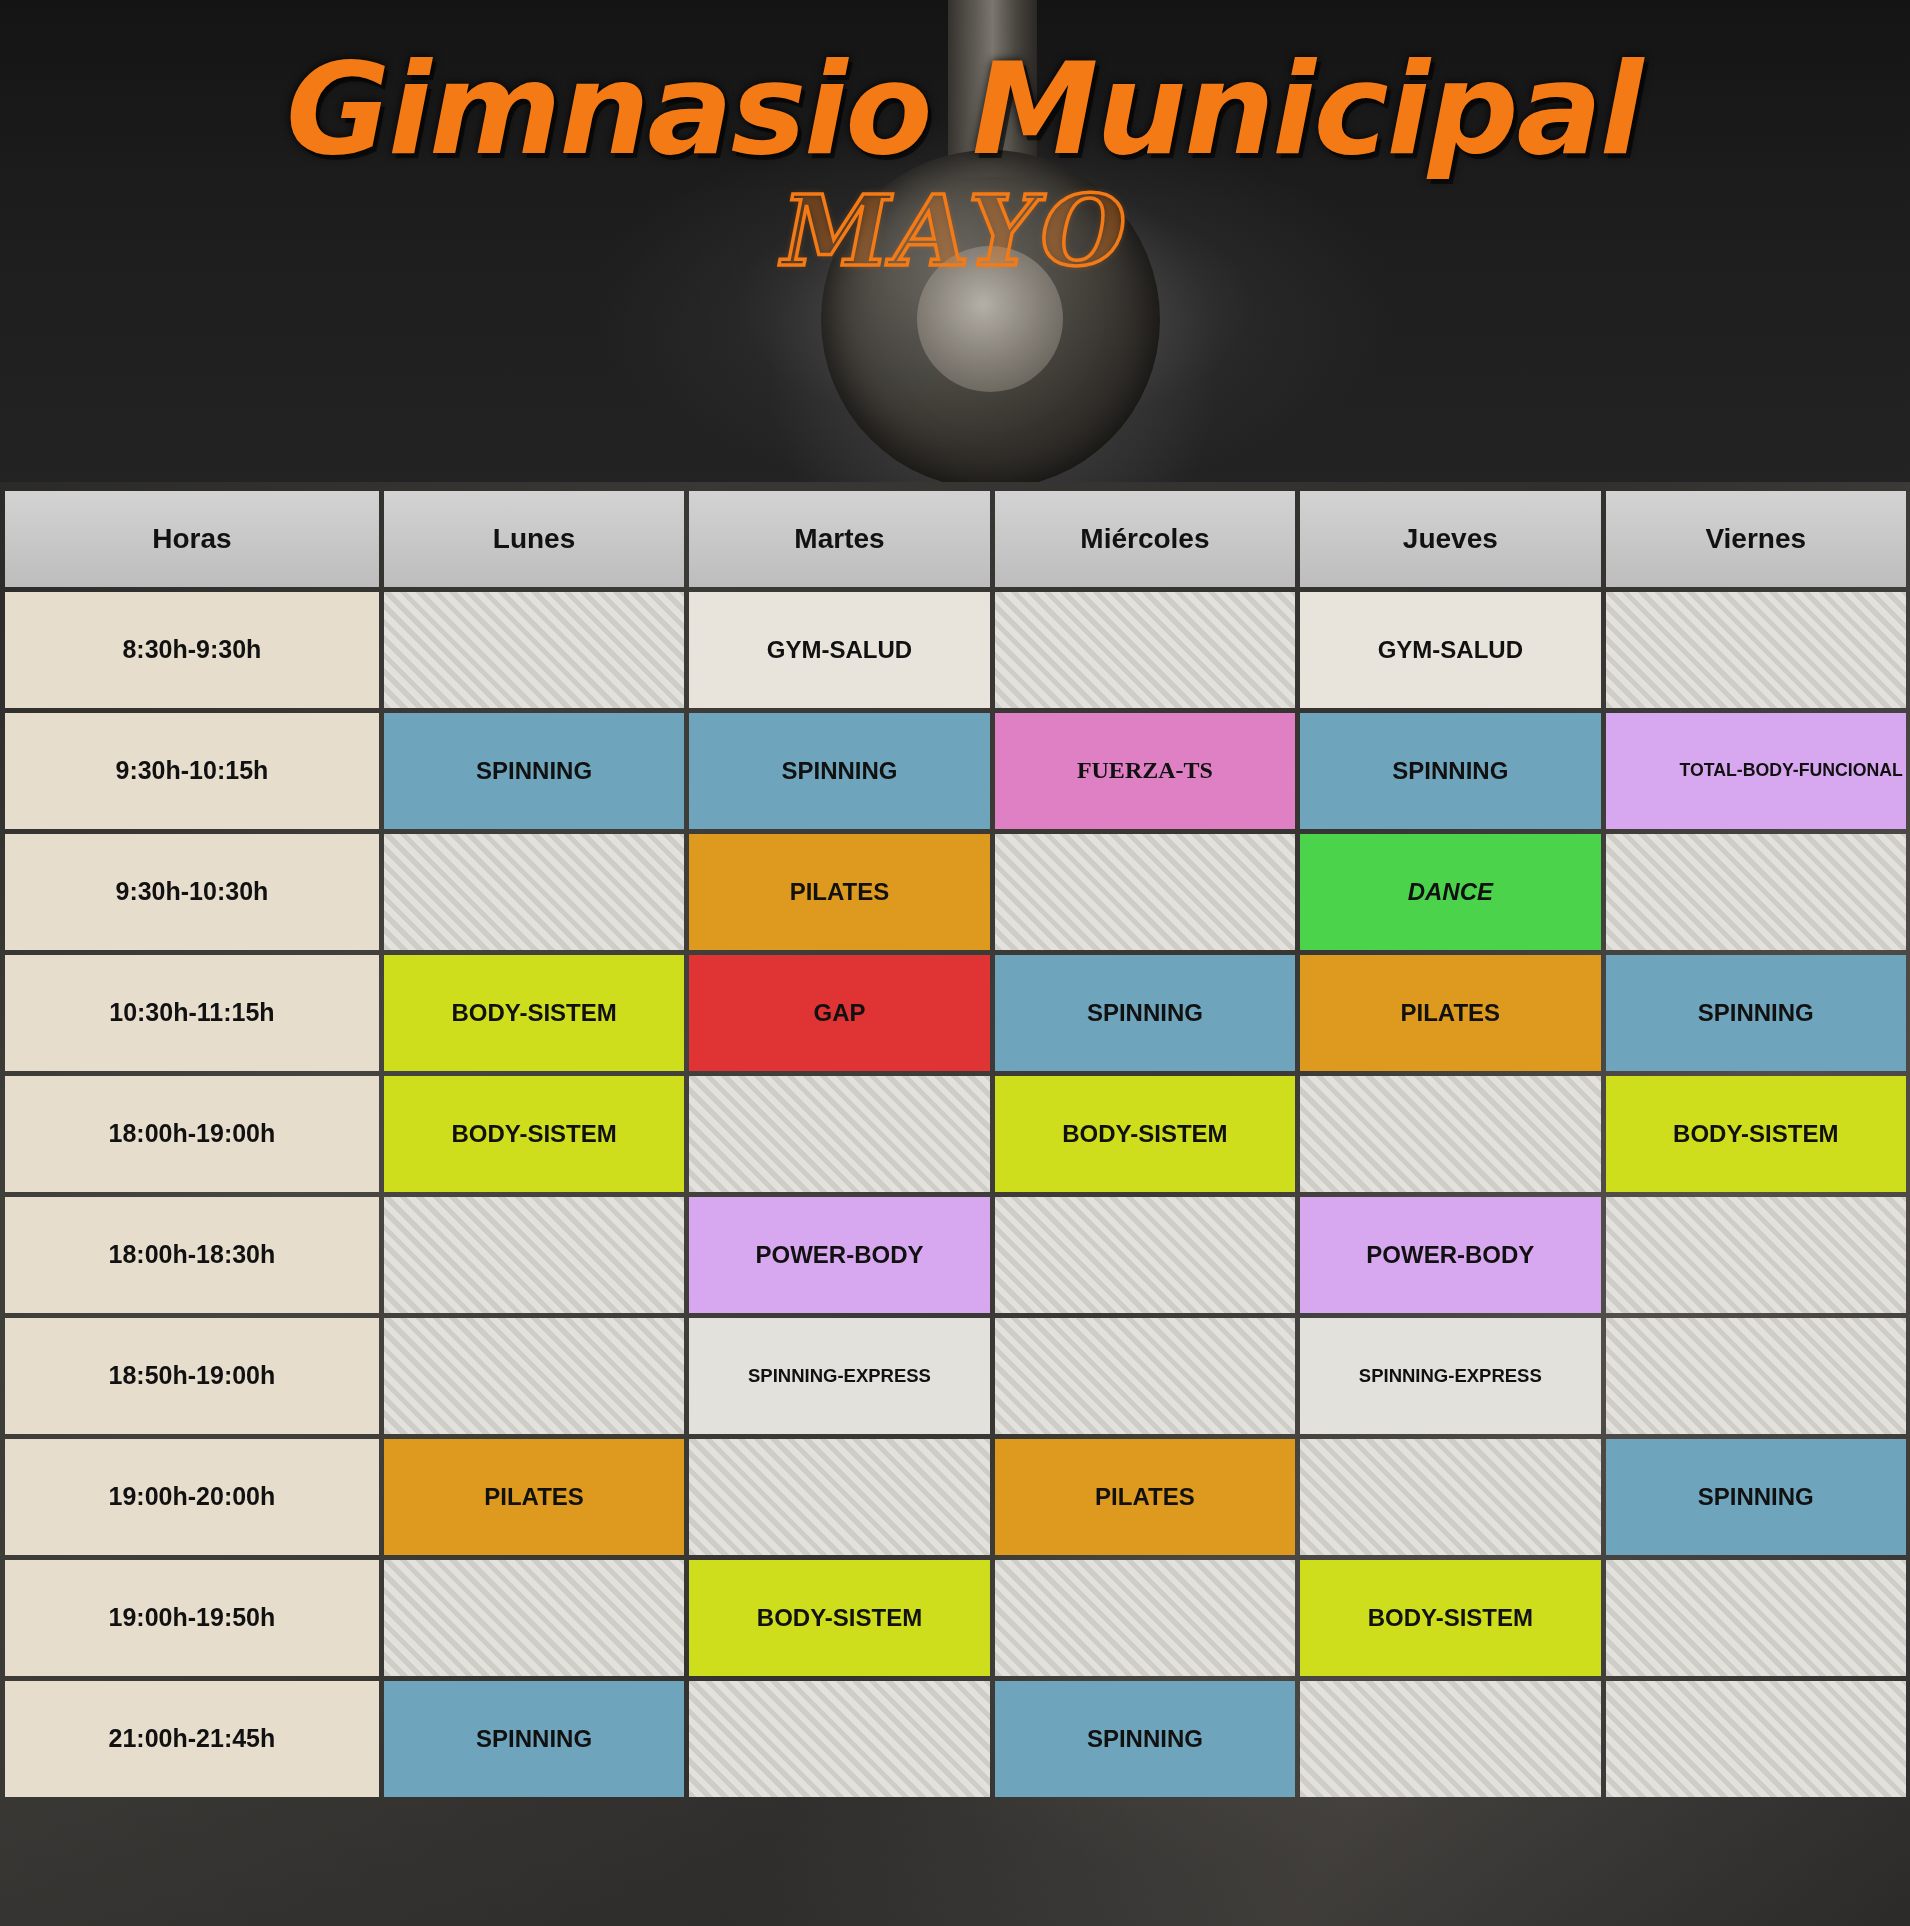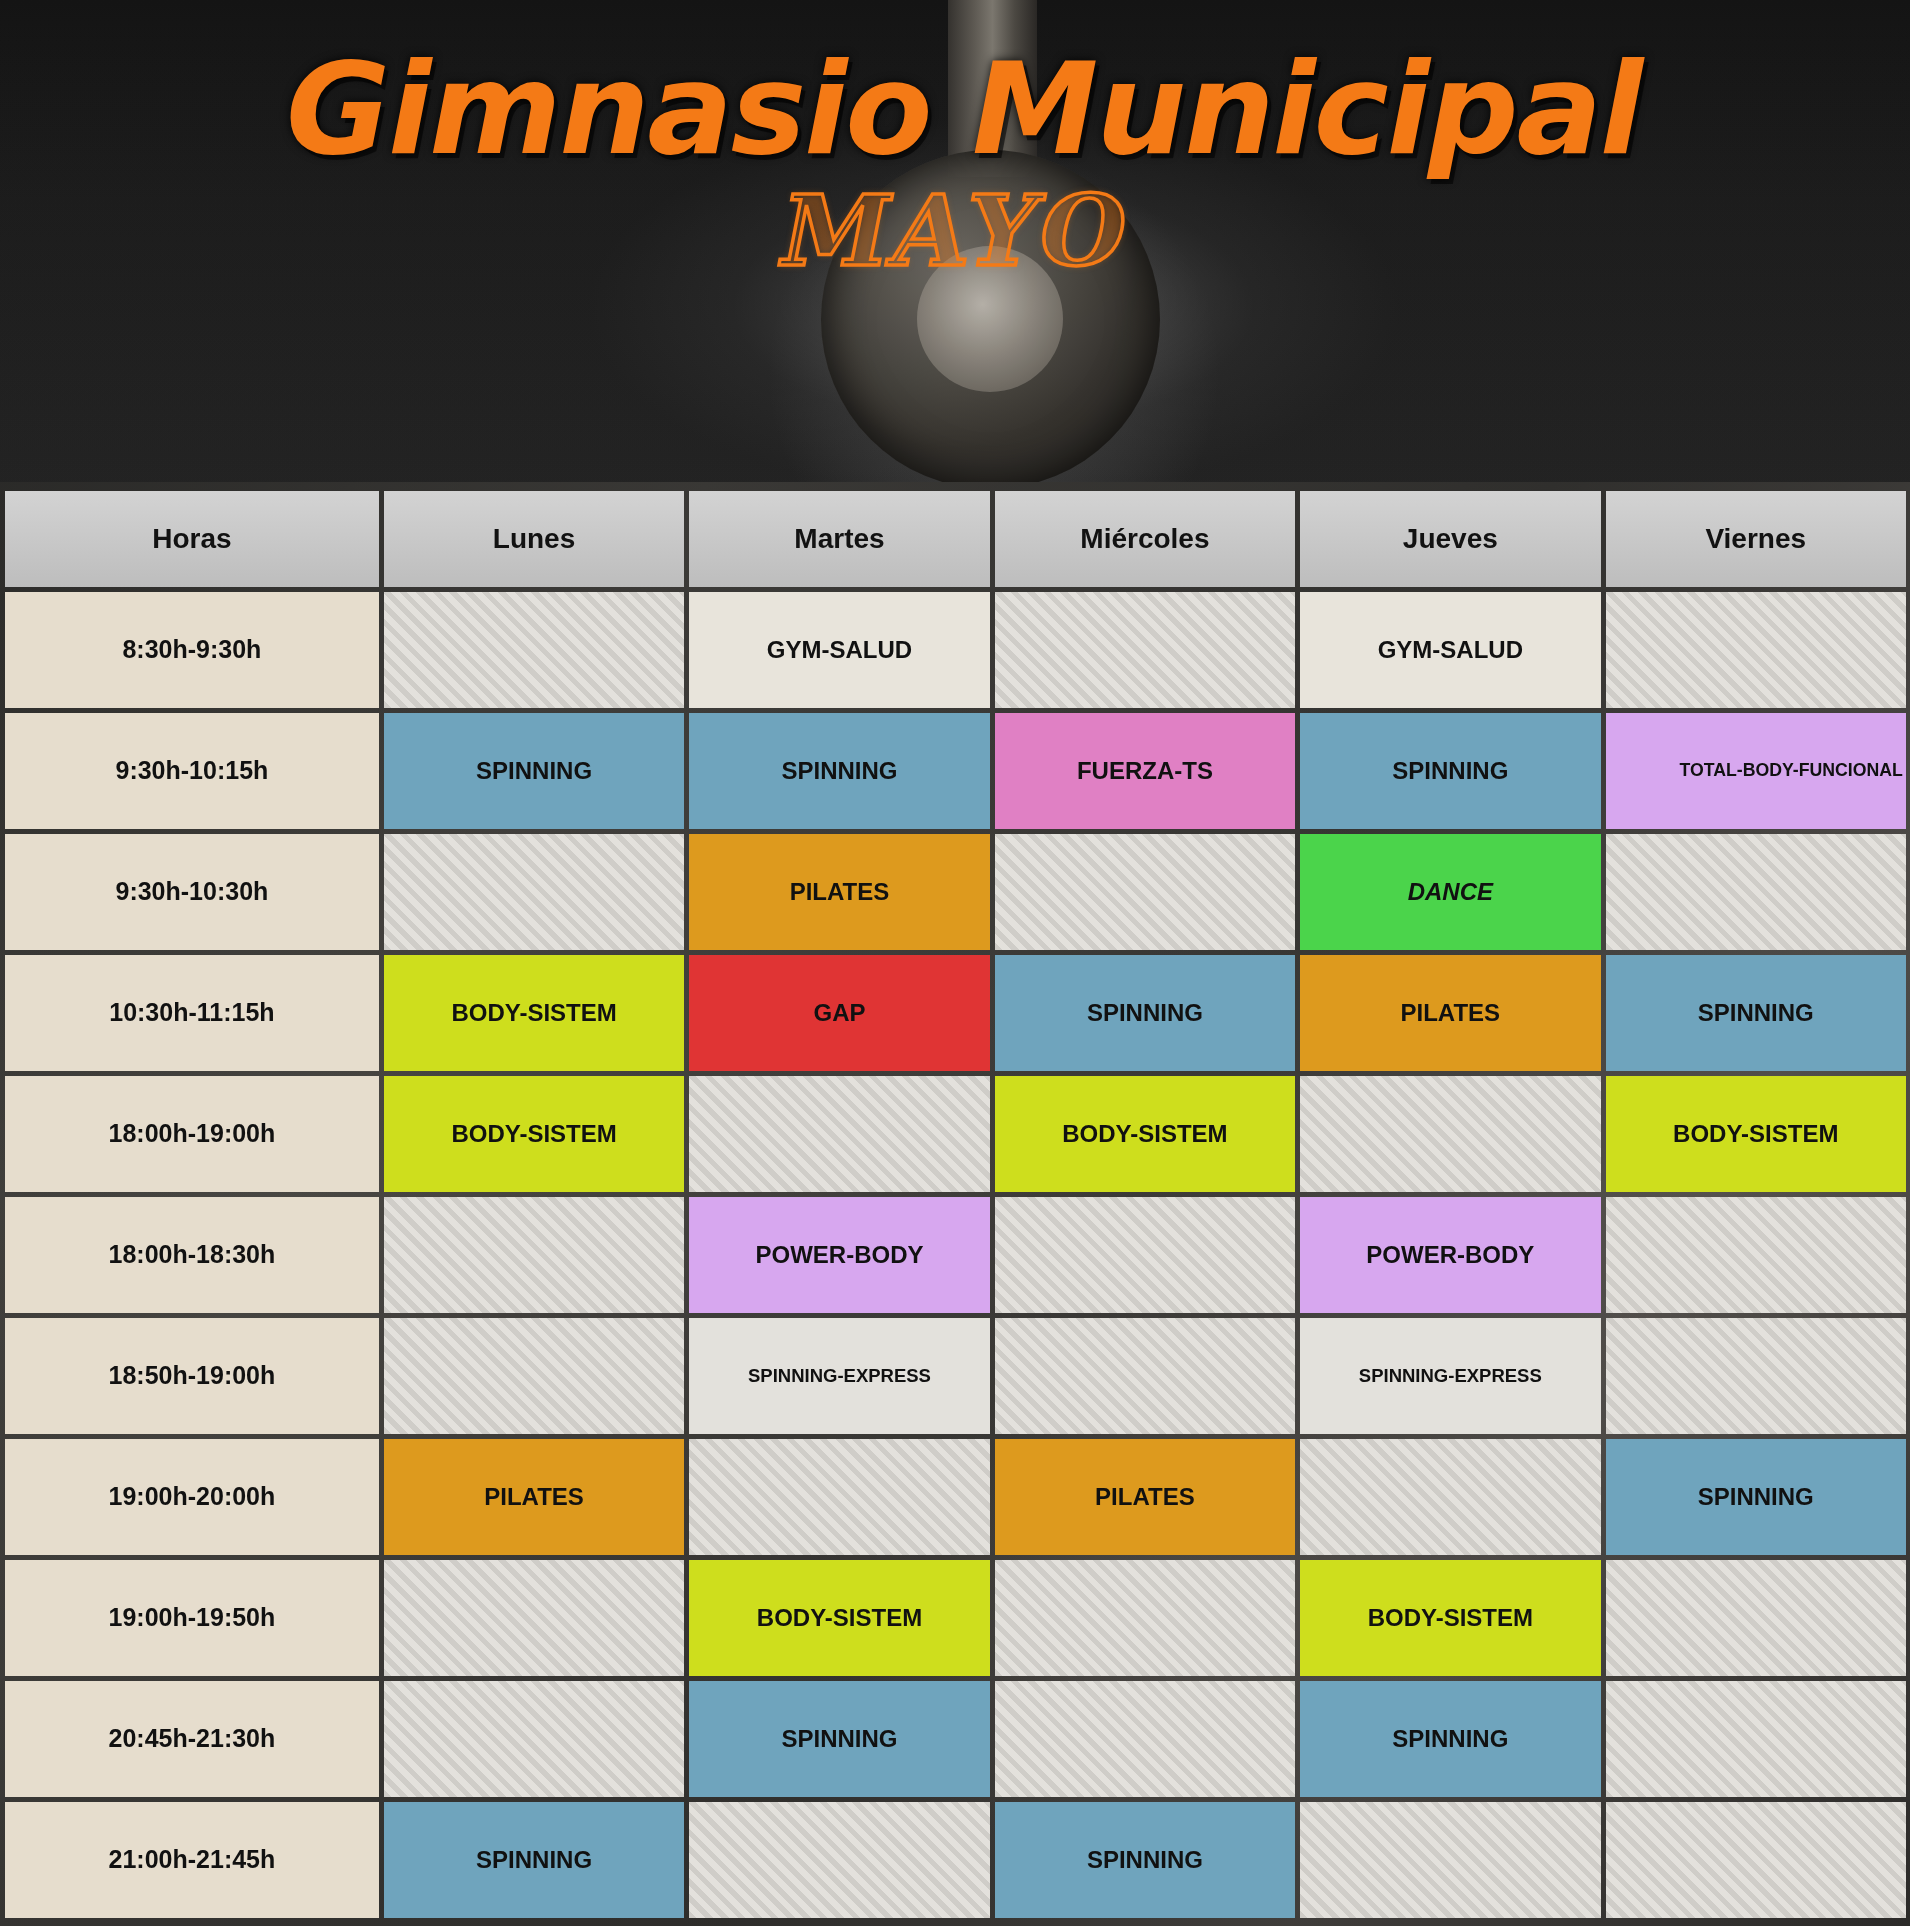--- a/index.html
+++ b/index.html
@@ -122,21 +122,21 @@
   td.hours {
     background: #e6ddcd;
     font-size: 25px;
   }
   td.empty {
     background:
       repeating-linear-gradient(45deg, #cfcdc8 0px, #cfcdc8 5.4px, #e3e1dc 5.4px, #e3e1dc 11.6px);
   }
   td.c-gymsalud  { background: #e8e4db; }
   td.c-spinning  { background: #6fa4bd; }
-  td.c-fuerza    { background: #e080c4; }
+  td.c-fuerza    { background: #e080c4; font-family: Liberation Serif, serif; }
   td.c-totalbody { background: #d7a7ef; font-size: 17.7px; text-align: right; }
   td.c-pilates   { background: #dd9a1e; }
   td.c-dance     { background: #4bd44b; font-style: italic; }
   td.c-bodysistem{ background: #cede1d; }
   td.c-gap       { background: #e03434; }
   td.c-powerbody { background: #d7a7ef; }
   td.c-spinexp   { background: #e3e1dc; font-size: 18.5px; }
   td.c-cross     { background: #ef4a5c; font-size: 21px; }
 </style>
 </head>
@@ -230,28 +230,20 @@
           </tr>
           <tr>
             <td class="hours col-hours">19:00h-19:50h</td>
             <td class="col-day empty"></td>
             <td class="col-day c-bodysistem">BODY-SISTEM</td>
             <td class="col-day empty"></td>
             <td class="col-day c-bodysistem">BODY-SISTEM</td>
             <td class="col-day empty"></td>
           </tr>
           <tr>
-            <td class="hours col-hours">20:45h-21:30h</td>
-            <td class="col-day empty"></td>
-            <td class="col-day c-spinning">SPINNING</td>
-            <td class="col-day empty"></td>
-            <td class="col-day c-spinning">SPINNING</td>
-            <td class="col-day empty"></td>
-          </tr>
-          <tr>
             <td class="hours col-hours">21:00h-21:45h</td>
             <td class="col-day c-spinning">SPINNING</td>
             <td class="col-day empty"></td>
             <td class="col-day c-spinning">SPINNING</td>
             <td class="col-day empty"></td>
             <td class="col-day empty"></td>
           </tr>
         </tbody>
     </table>
   </div>

